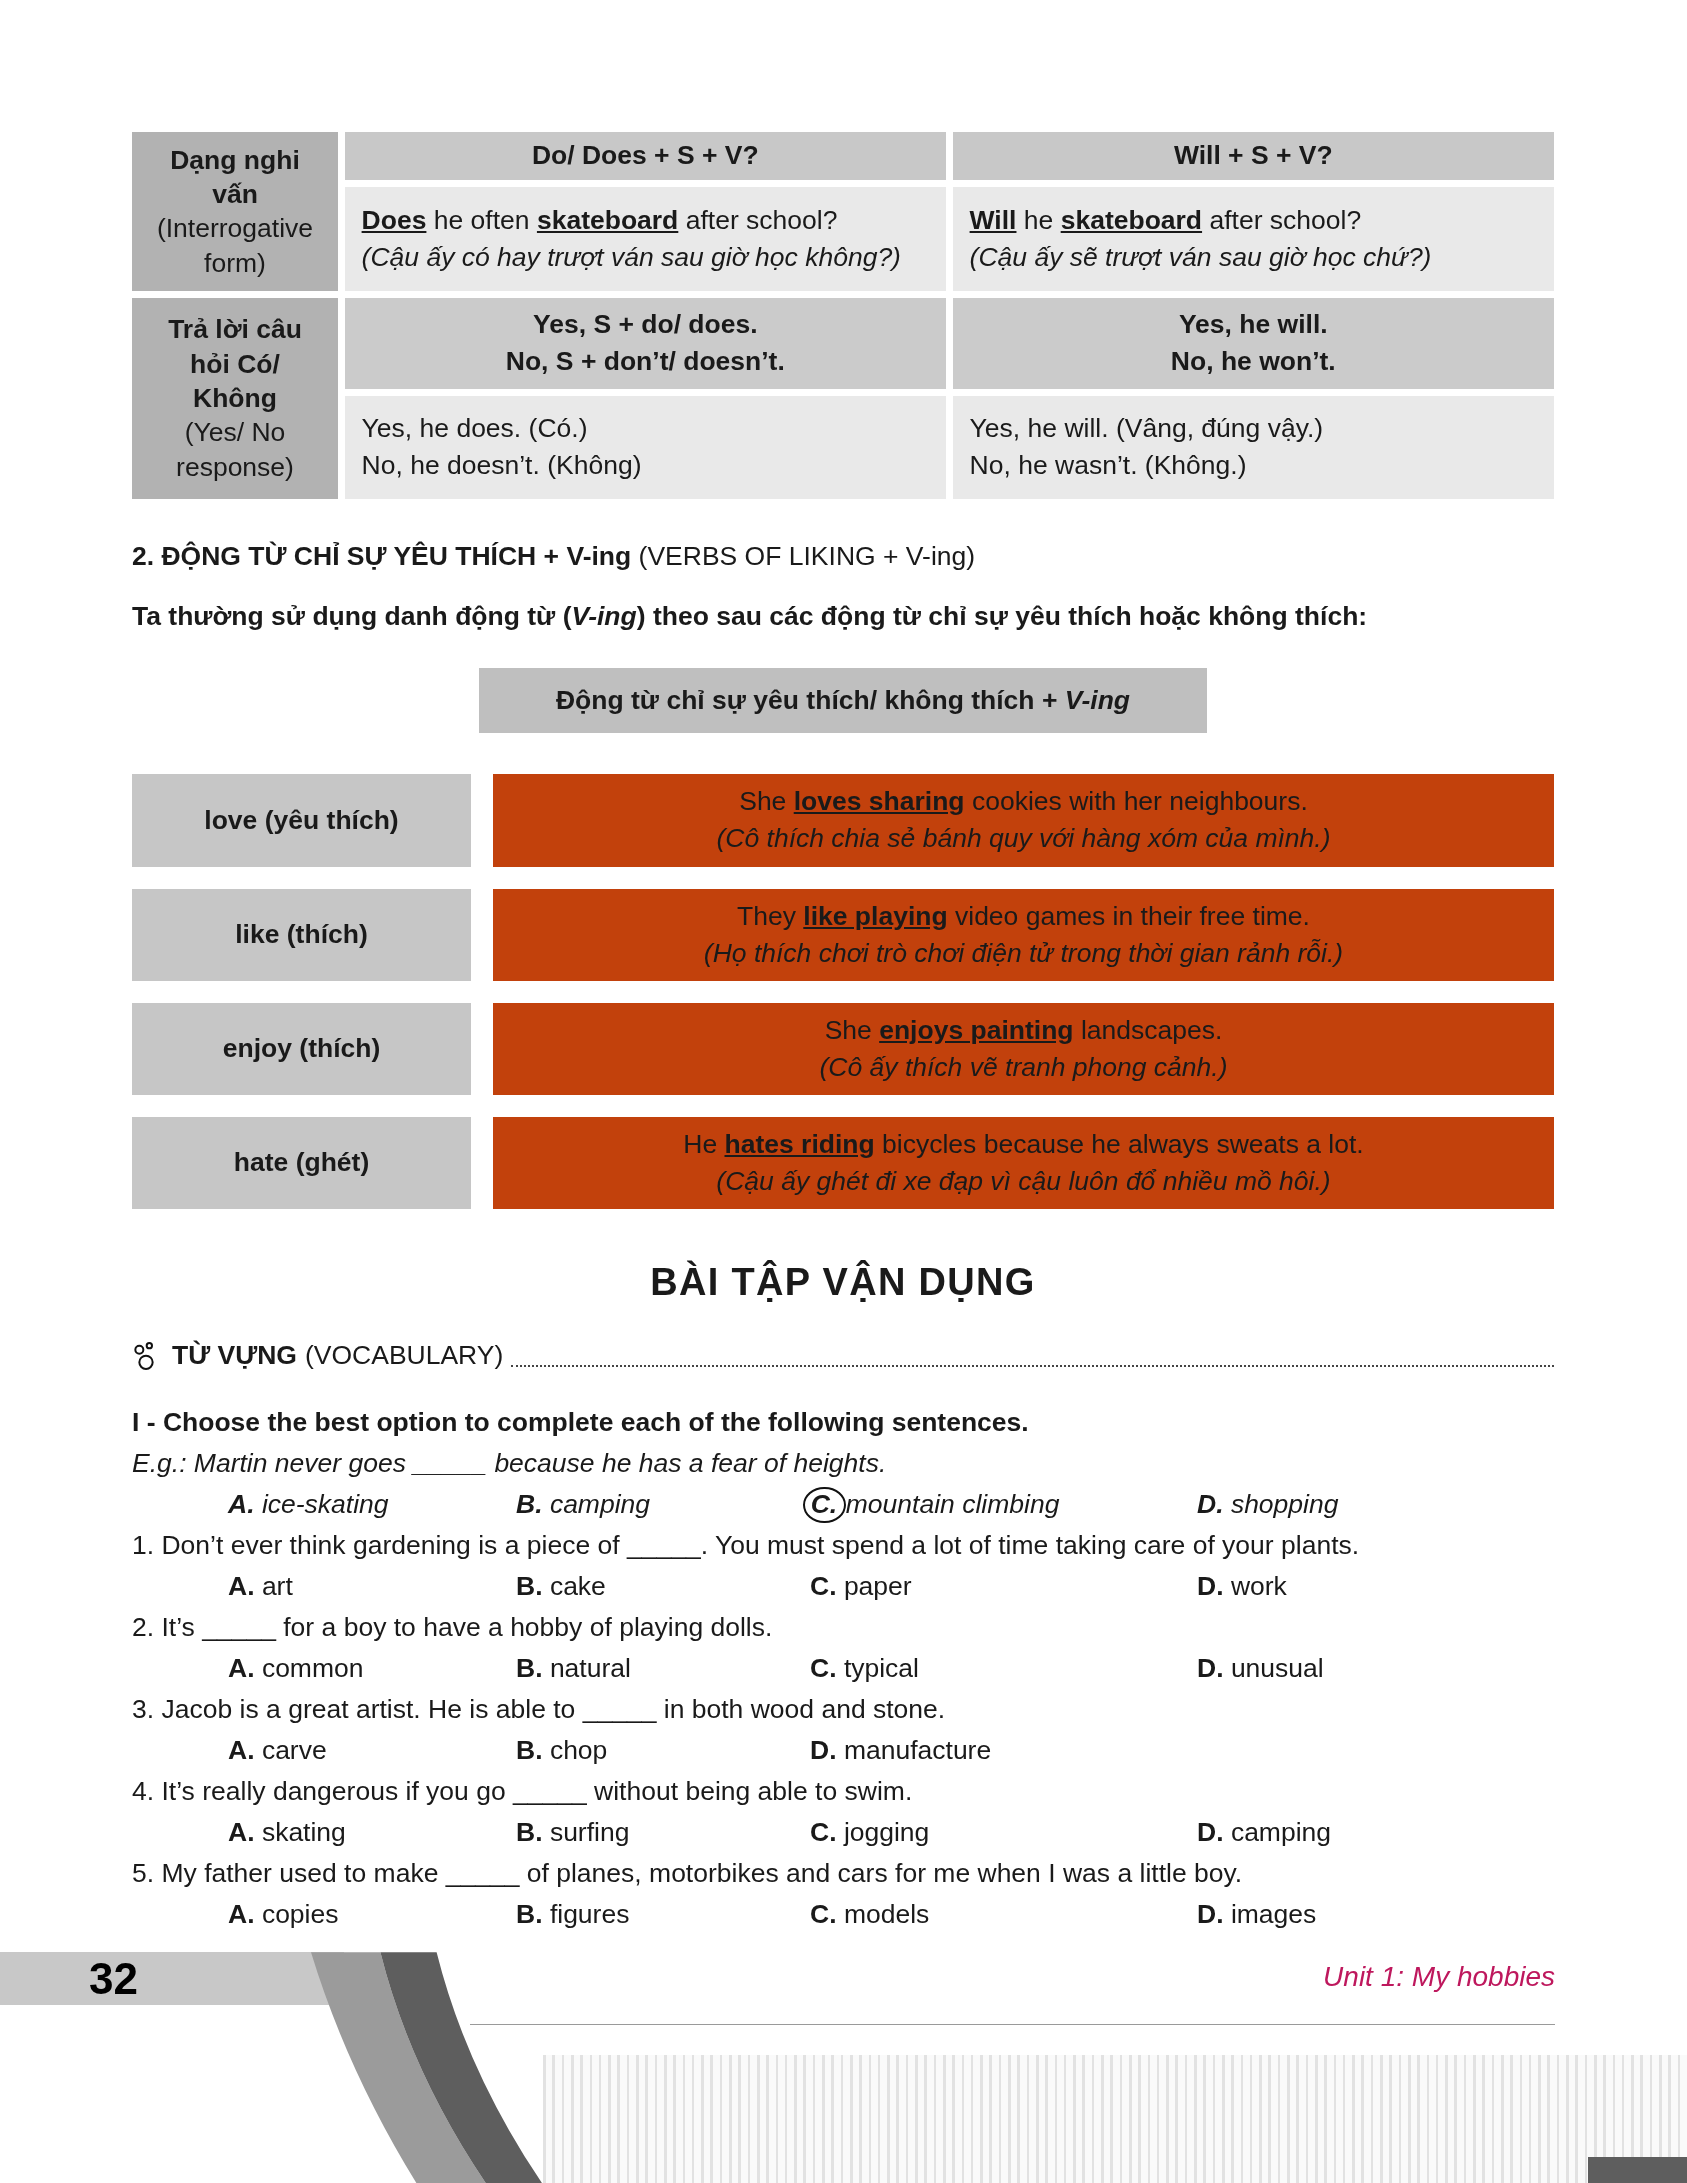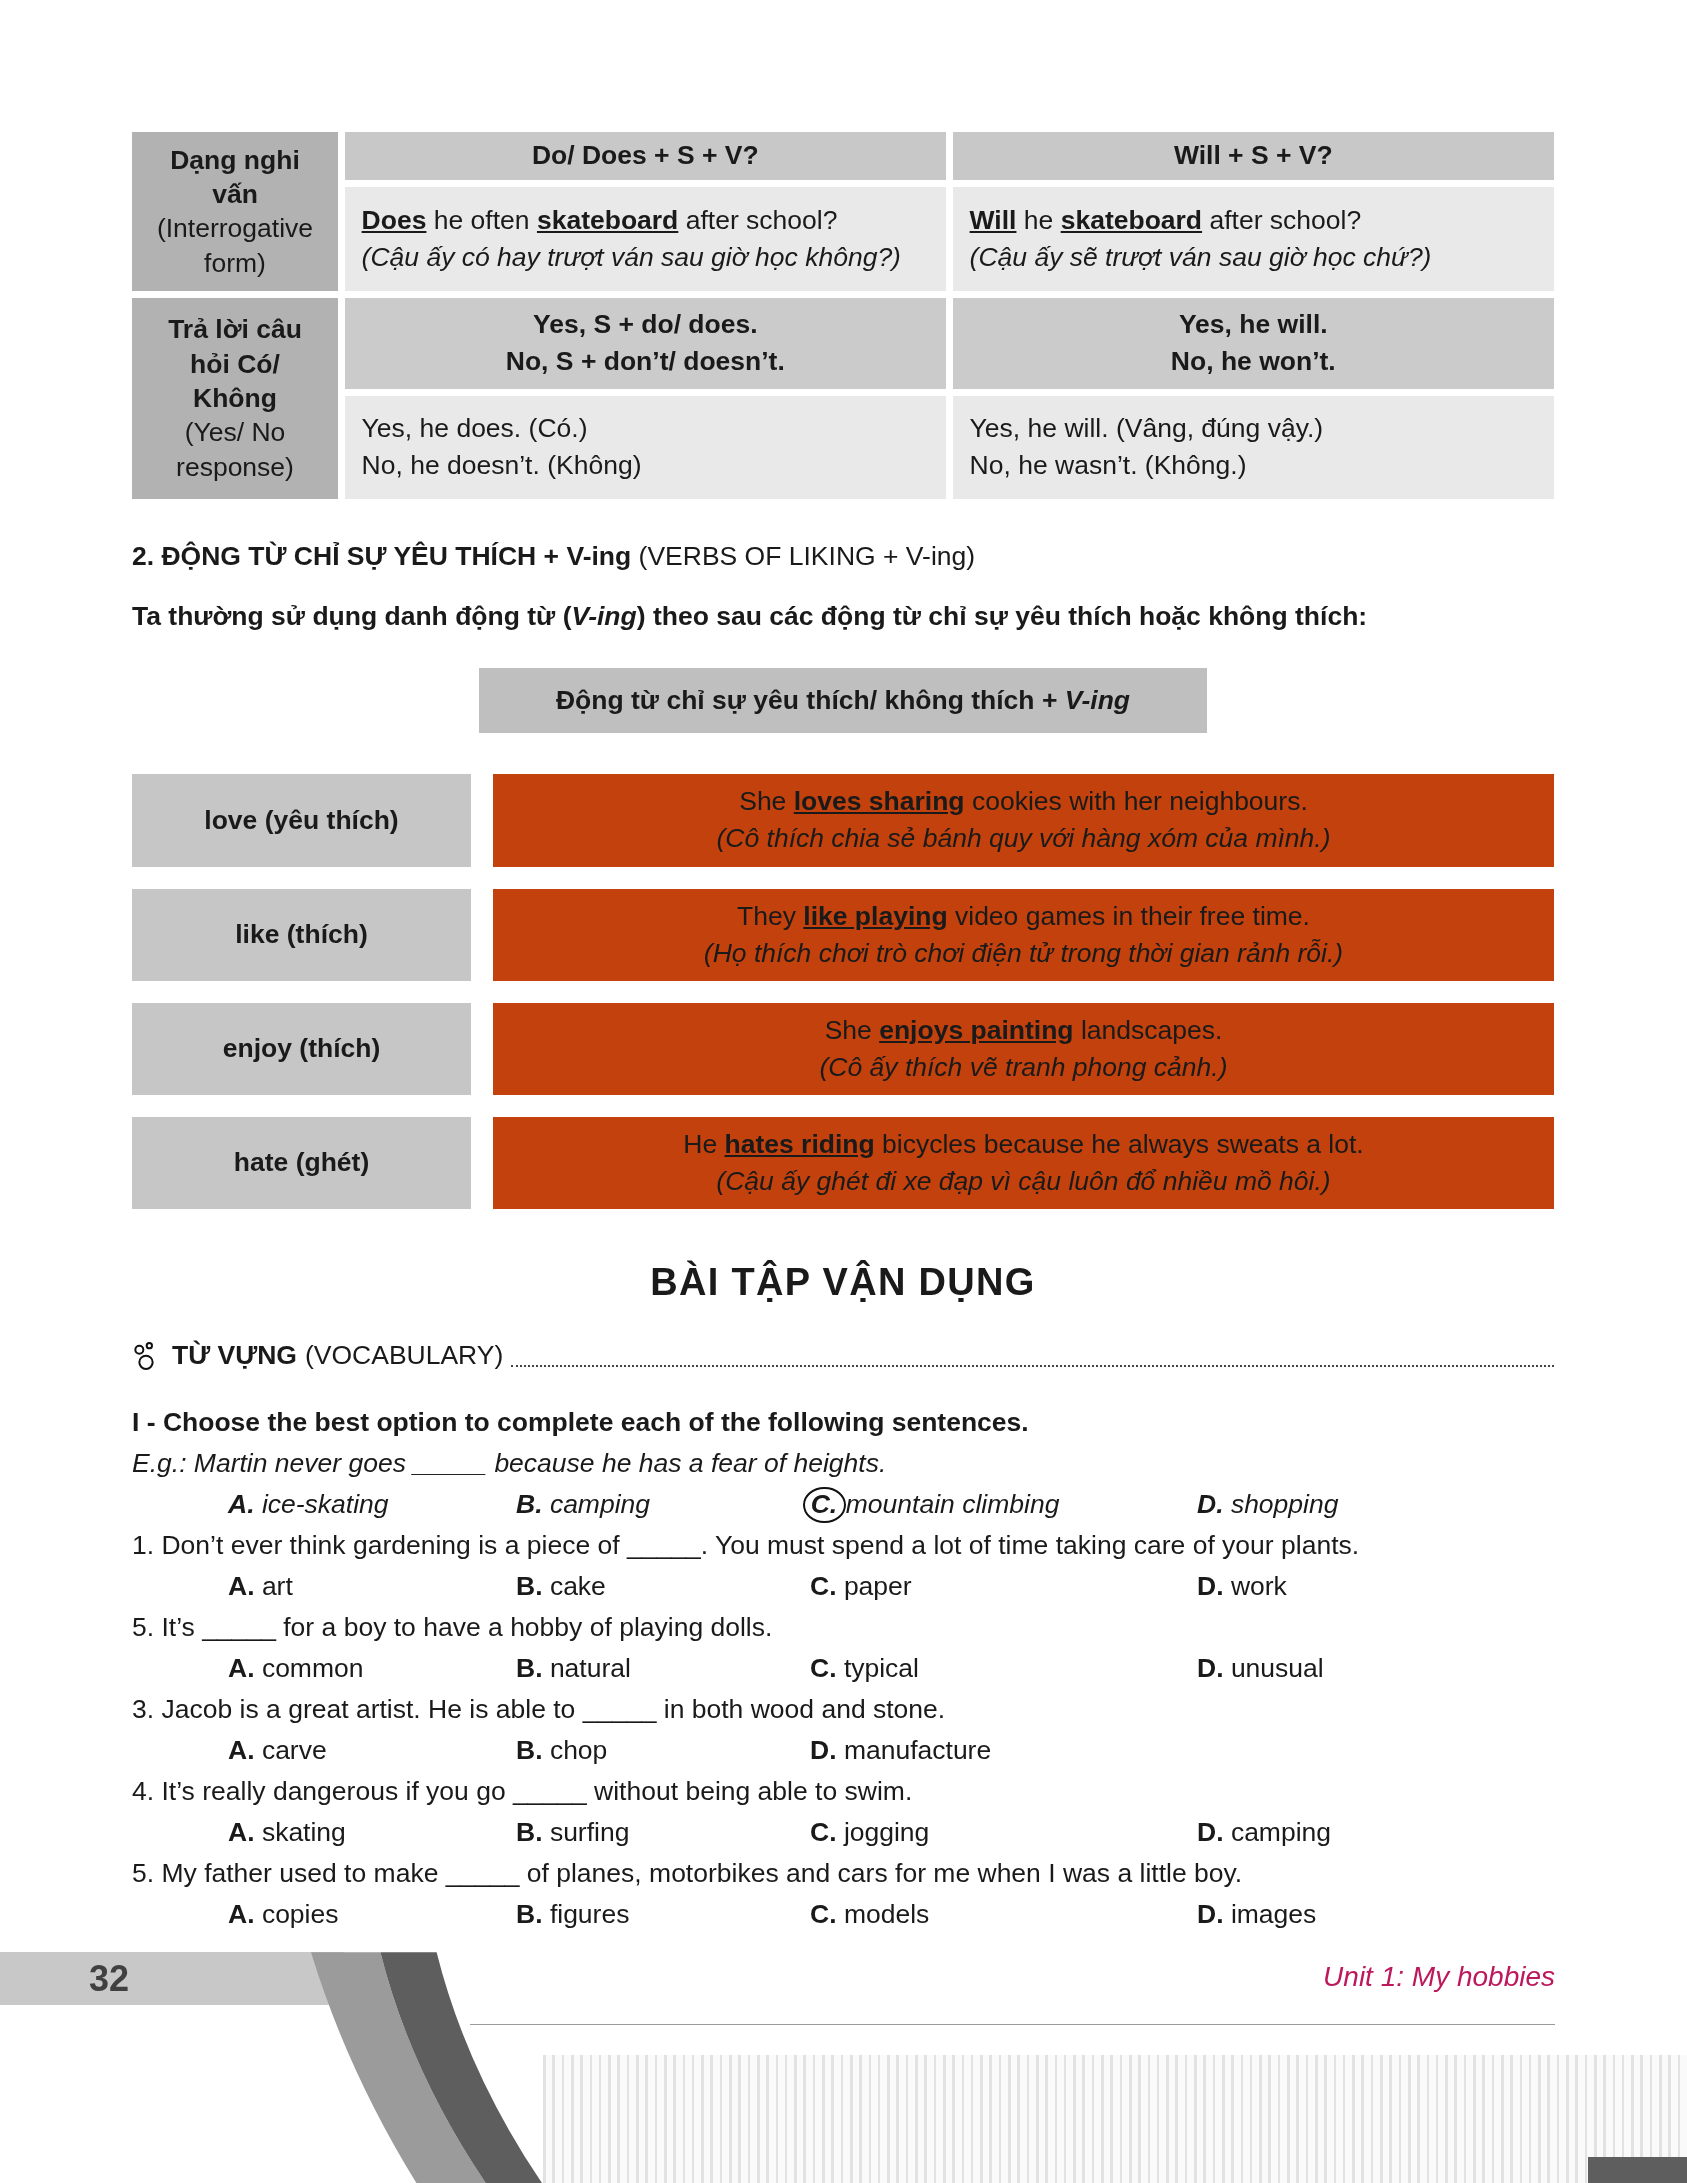--- a/index.html
+++ b/index.html
@@ -37,21 +37,21 @@
   .vocab-icon{align-self:center;margin-top:4px;}
   .part-heading{margin-top:29px;font-weight:700;line-height:41px;}
   .exline{line-height:41px;white-space:nowrap;}
   .optrow{display:grid;grid-template-columns:288px 294px 387px 1fr;margin-left:96px;line-height:41px;}
   .circ{display:inline-block;border:2px solid #111;border-radius:50%;
         padding:0 6.6px 1.3px 5.3px;line-height:1.15;margin-left:-6.6px;}
 
   
   .footer-band{position:absolute;left:0;top:1952px;width:344px;height:53px;background:#c8c8c8;
                display:flex;align-items:center;}
-  .page-num{font-size:36px;font-weight:700;margin-left:89px;color:#404040;}
+  .page-num{font-size:44px;font-weight:700;margin-left:89px;color:#000000;}
   .swoosh{position:absolute;left:311px;top:1952px;}
   .unit-label{position:absolute;top:1961px;right:132px;font-size:28px;font-style:italic;color:#be185d;text-align:center;}
   .footer-rule{position:absolute;left:470px;top:2024px;width:1085px;height:1.3px;background:#9a9a9a;}
   .stripes{position:absolute;left:543px;top:2055px;width:1145px;height:128px;
            background:repeating-linear-gradient(90deg,#e2e2e2 0 2.6px,#fafafa 2.6px 9.3px);}
   .corner-bar{position:absolute;right:0;top:2157px;width:99px;height:26.5px;background:#5e5e5e;}
 </style>
 </head>
 <body>
 
@@ -160,21 +160,21 @@
     </div>
 
     <div class="exline">1. Don’t ever think gardening is a piece of _____. You must spend a lot of time taking care of your plants.</div>
     <div class="optrow">
       <div><b>A.</b> <span>art</span></div>
       <div><b>B.</b> <span>cake</span></div>
       <div><b>C.</b> <span>paper</span></div>
       <div><b>D.</b> <span>work</span></div>
     </div>
 
-    <div class="exline">5. It’s _____ for a boy to have a hobby of playing dolls.</div>
+    <div class="exline">2. It’s _____ for a boy to have a hobby of playing dolls.</div>
     <div class="optrow">
       <div><b>A.</b> <span>common</span></div>
       <div><b>B.</b> <span>natural</span></div>
       <div><b>C.</b> <span>typical</span></div>
       <div><b>D.</b> <span>unusual</span></div>
     </div>
 
     <div class="exline">3. Jacob is a great artist. He is able to _____ in both wood and stone.</div>
     <div class="optrow">
       <div><b>A.</b> <span>carve</span></div>

